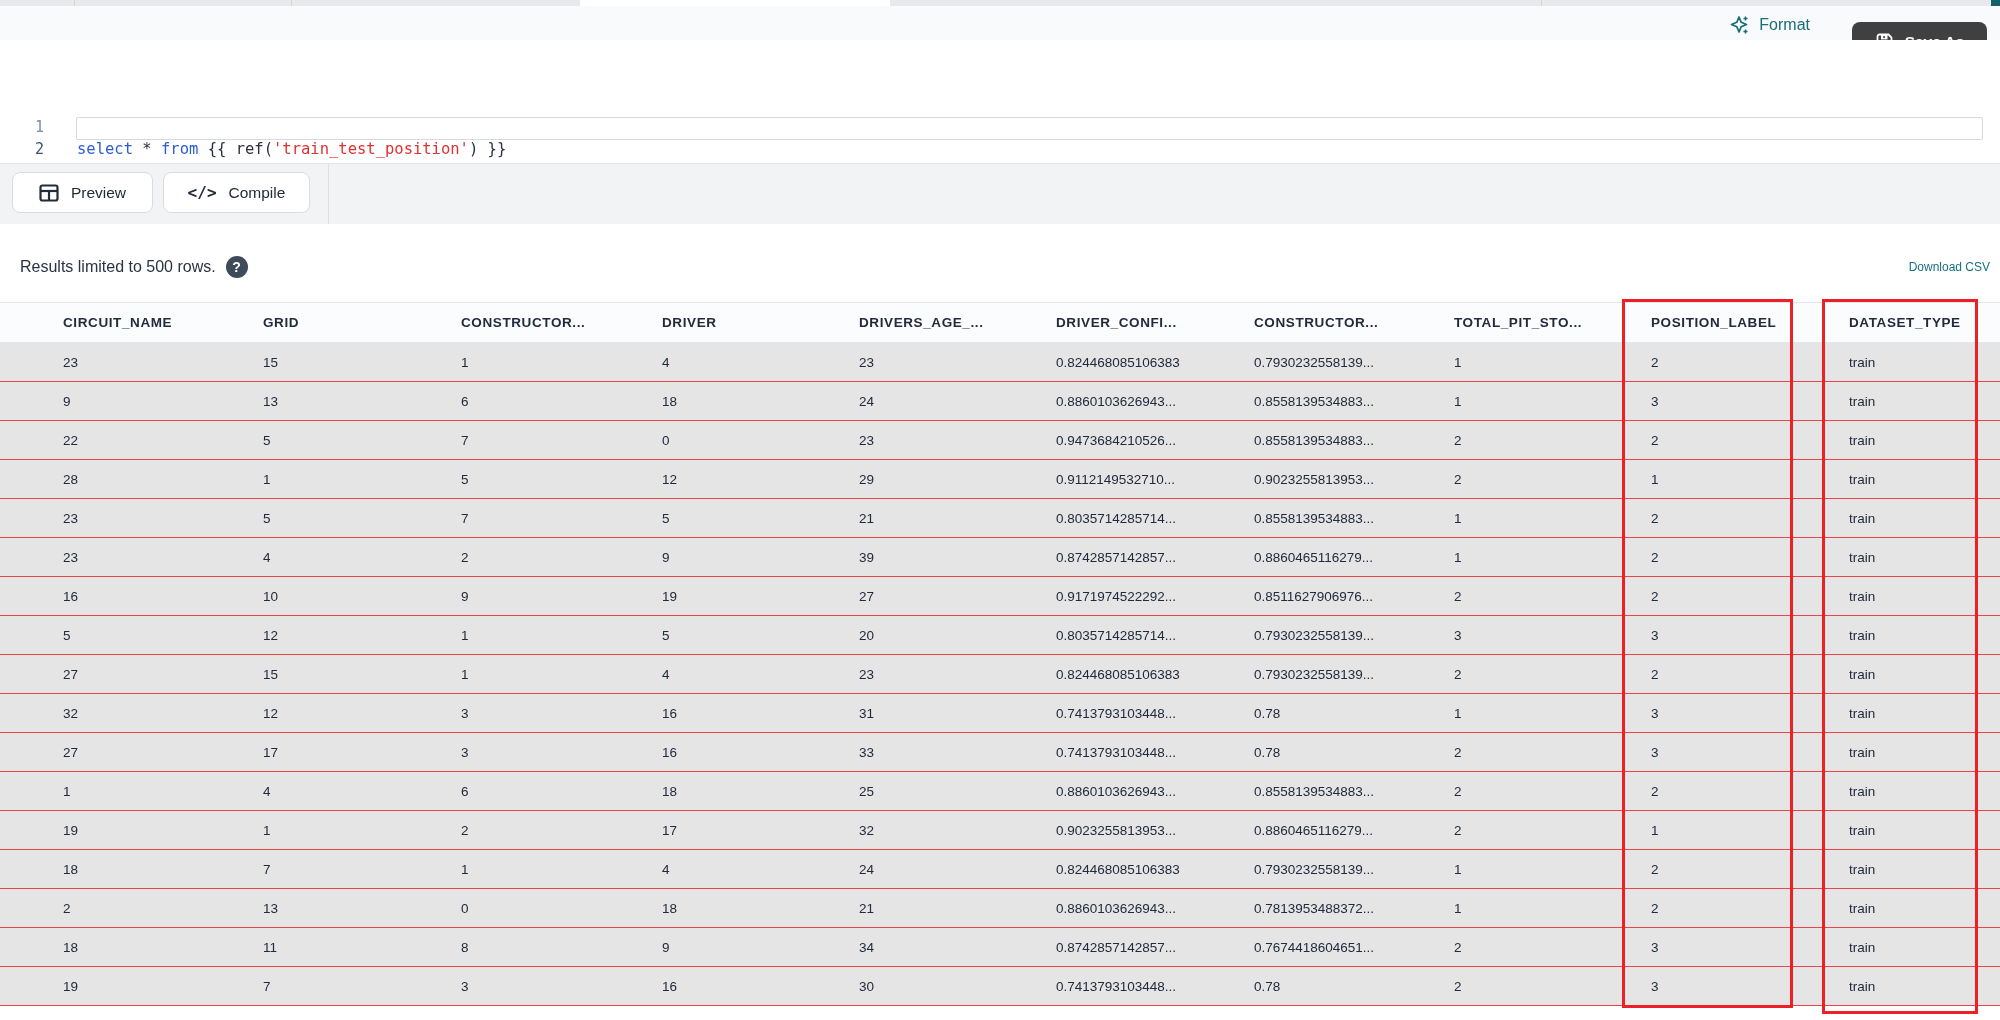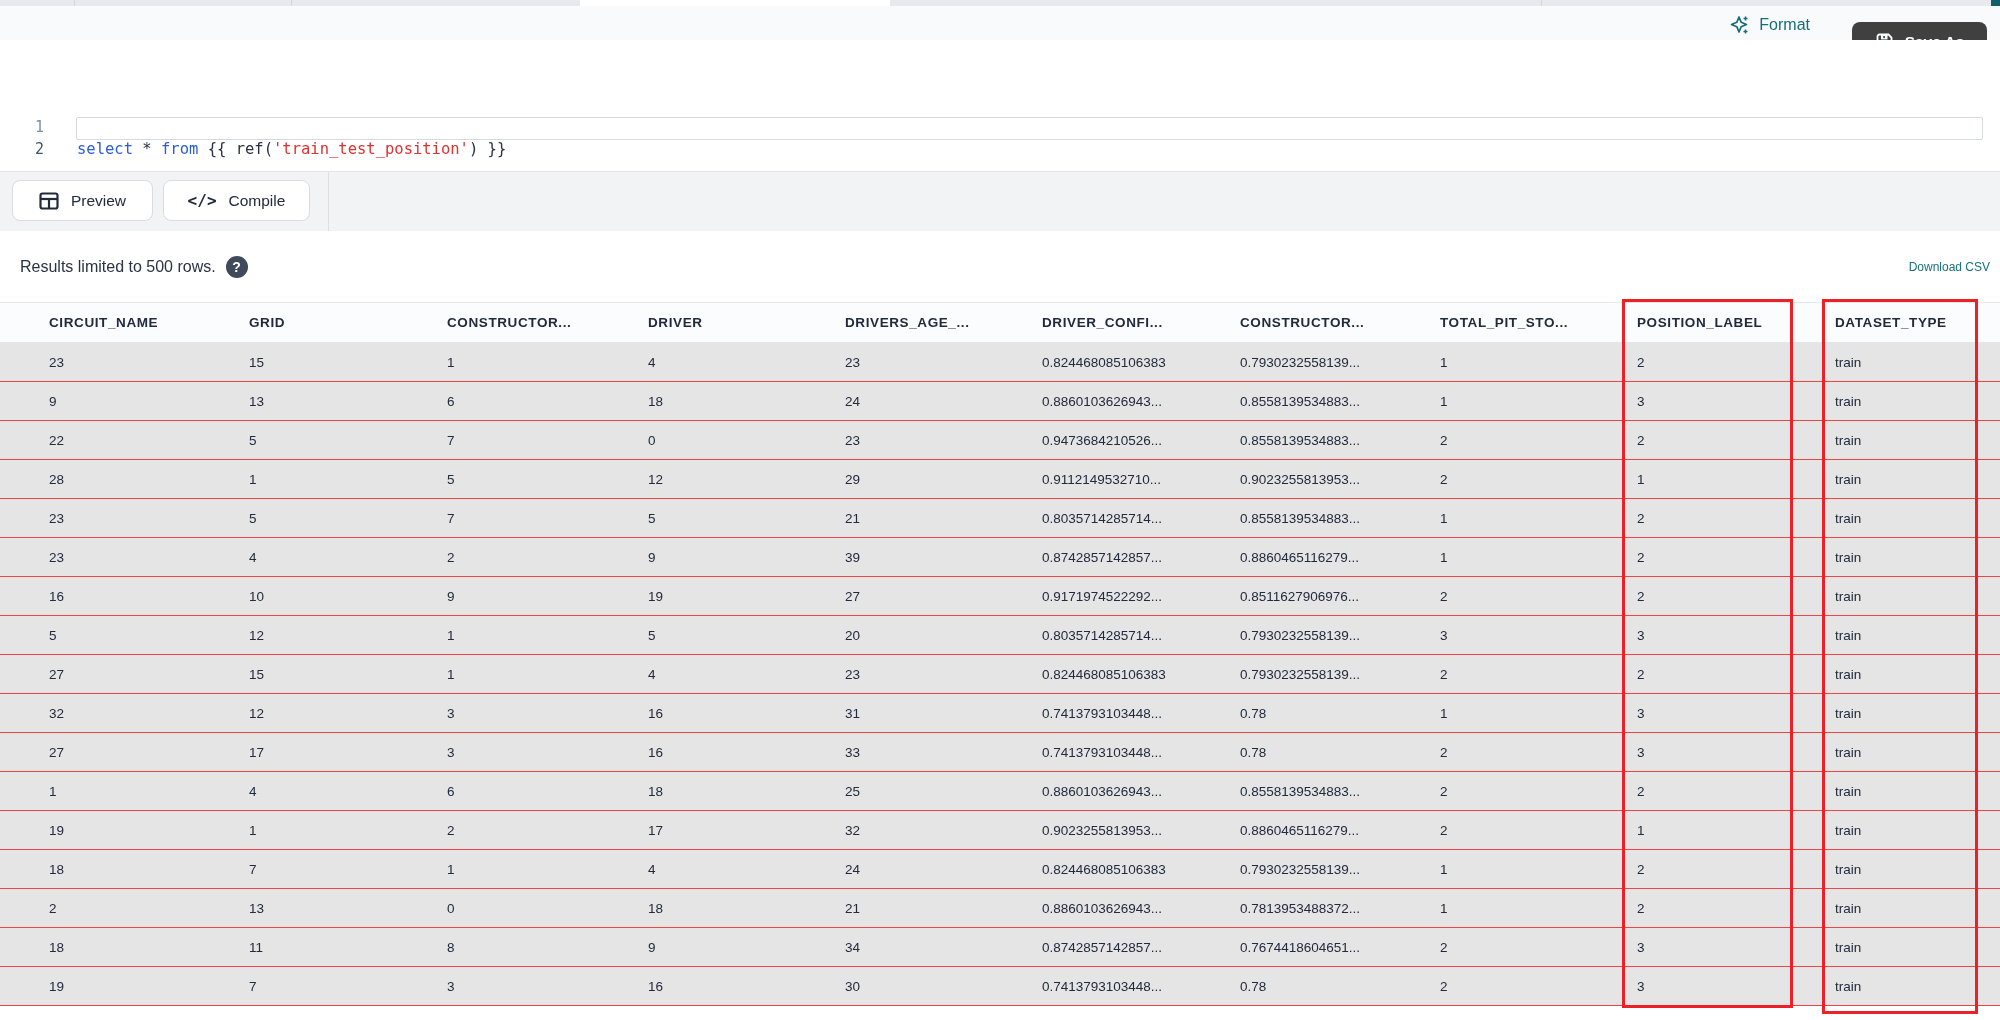--- a/index.html
+++ b/index.html
@@ -32,21 +32,21 @@
   .ln1{color:#7c90a4;}
   .ln2{color:#3d536b;}
   .code-text{position:absolute;left:77px;}
   .sql-kw{color:#2b5cd9;}
   .sql-plain{color:#2a3142;}
   .sql-str{color:#e03131;}
   .active-line-box{position:absolute;left:76px;top:77px;width:1905px;height:21px;
                    border:1px solid #d6dade;border-radius:2px;background:#fff;}
 
   
-  .panel{position:absolute;left:0;top:171px;width:2000px;height:60px;background:#f2f3f5;
+  .panel{position:absolute;left:0;top:163px;width:2000px;height:60px;background:#f2f3f5;
          border-top:1px solid #e2e4e8;}
   .action-btn{position:absolute;top:8px;height:41px;background:#ffffff;border:1px solid #d9dce1;
               border-radius:8px;display:flex;align-items:center;justify-content:center;gap:12px;
               font-size:15.5px;color:#232b3a;cursor:pointer;box-sizing:border-box;}
   .btn-preview{left:12px;width:141px;}
   .btn-compile{left:163px;width:147px;}
   .panel-vdiv{position:absolute;left:328px;top:0;width:1px;height:60px;background:#dcdfe3;}
   .tabs{position:absolute;left:348px;top:0;height:60px;display:flex;}
   .tab{height:60px;display:flex;align-items:center;padding:0 20px;font-size:15.5px;
        color:#2a3342;cursor:pointer;position:relative;}
@@ -57,21 +57,21 @@
   .limit-text{position:absolute;left:20px;top:0;height:71px;display:flex;align-items:center;gap:10px;
               font-size:16px;color:#2a3342;}
   .help-icon{width:22px;height:22px;border-radius:50%;background:#3f4a5a;color:#fff;font-size:14px;
              font-weight:700;display:flex;align-items:center;justify-content:center;cursor:pointer;}
   .download-csv{position:absolute;right:10px;top:0;height:71px;display:flex;align-items:center;
                 color:#17707c;font-size:12px;cursor:pointer;}
 
   
   .table-area{position:absolute;left:0;top:302px;width:2000px;height:718px;background:#fff;}
   .thead,.trow{display:grid;grid-template-columns:200px 198px 201px 197px 197px 198px 200px 197px 198px 1fr;
-               padding-left:49px;box-sizing:border-box;align-items:center;}
+               padding-left:63px;box-sizing:border-box;align-items:center;}
   .thead{height:41px;background:#fbfcfd;border-top:1px solid #e4e6e9;border-bottom:1px solid #e4e6e9;}
   .th{font-size:12.5px;font-weight:700;color:#5f6b7a;letter-spacing:0.6px;}
   .trow{height:39px;border-bottom:1px solid #ef4444;background:#e5e5e5;}
   .tcell{font-size:13.5px;color:#222b3d;white-space:nowrap;overflow:hidden;}
 
   
   .red-box{position:absolute;border:3px solid #ec2025;box-sizing:border-box;pointer-events:none;}
   .red-box.pos{left:1622px;top:299px;width:171px;height:709px;}
   .red-box.dst{left:1822px;top:299px;width:156px;height:715px;}
 

